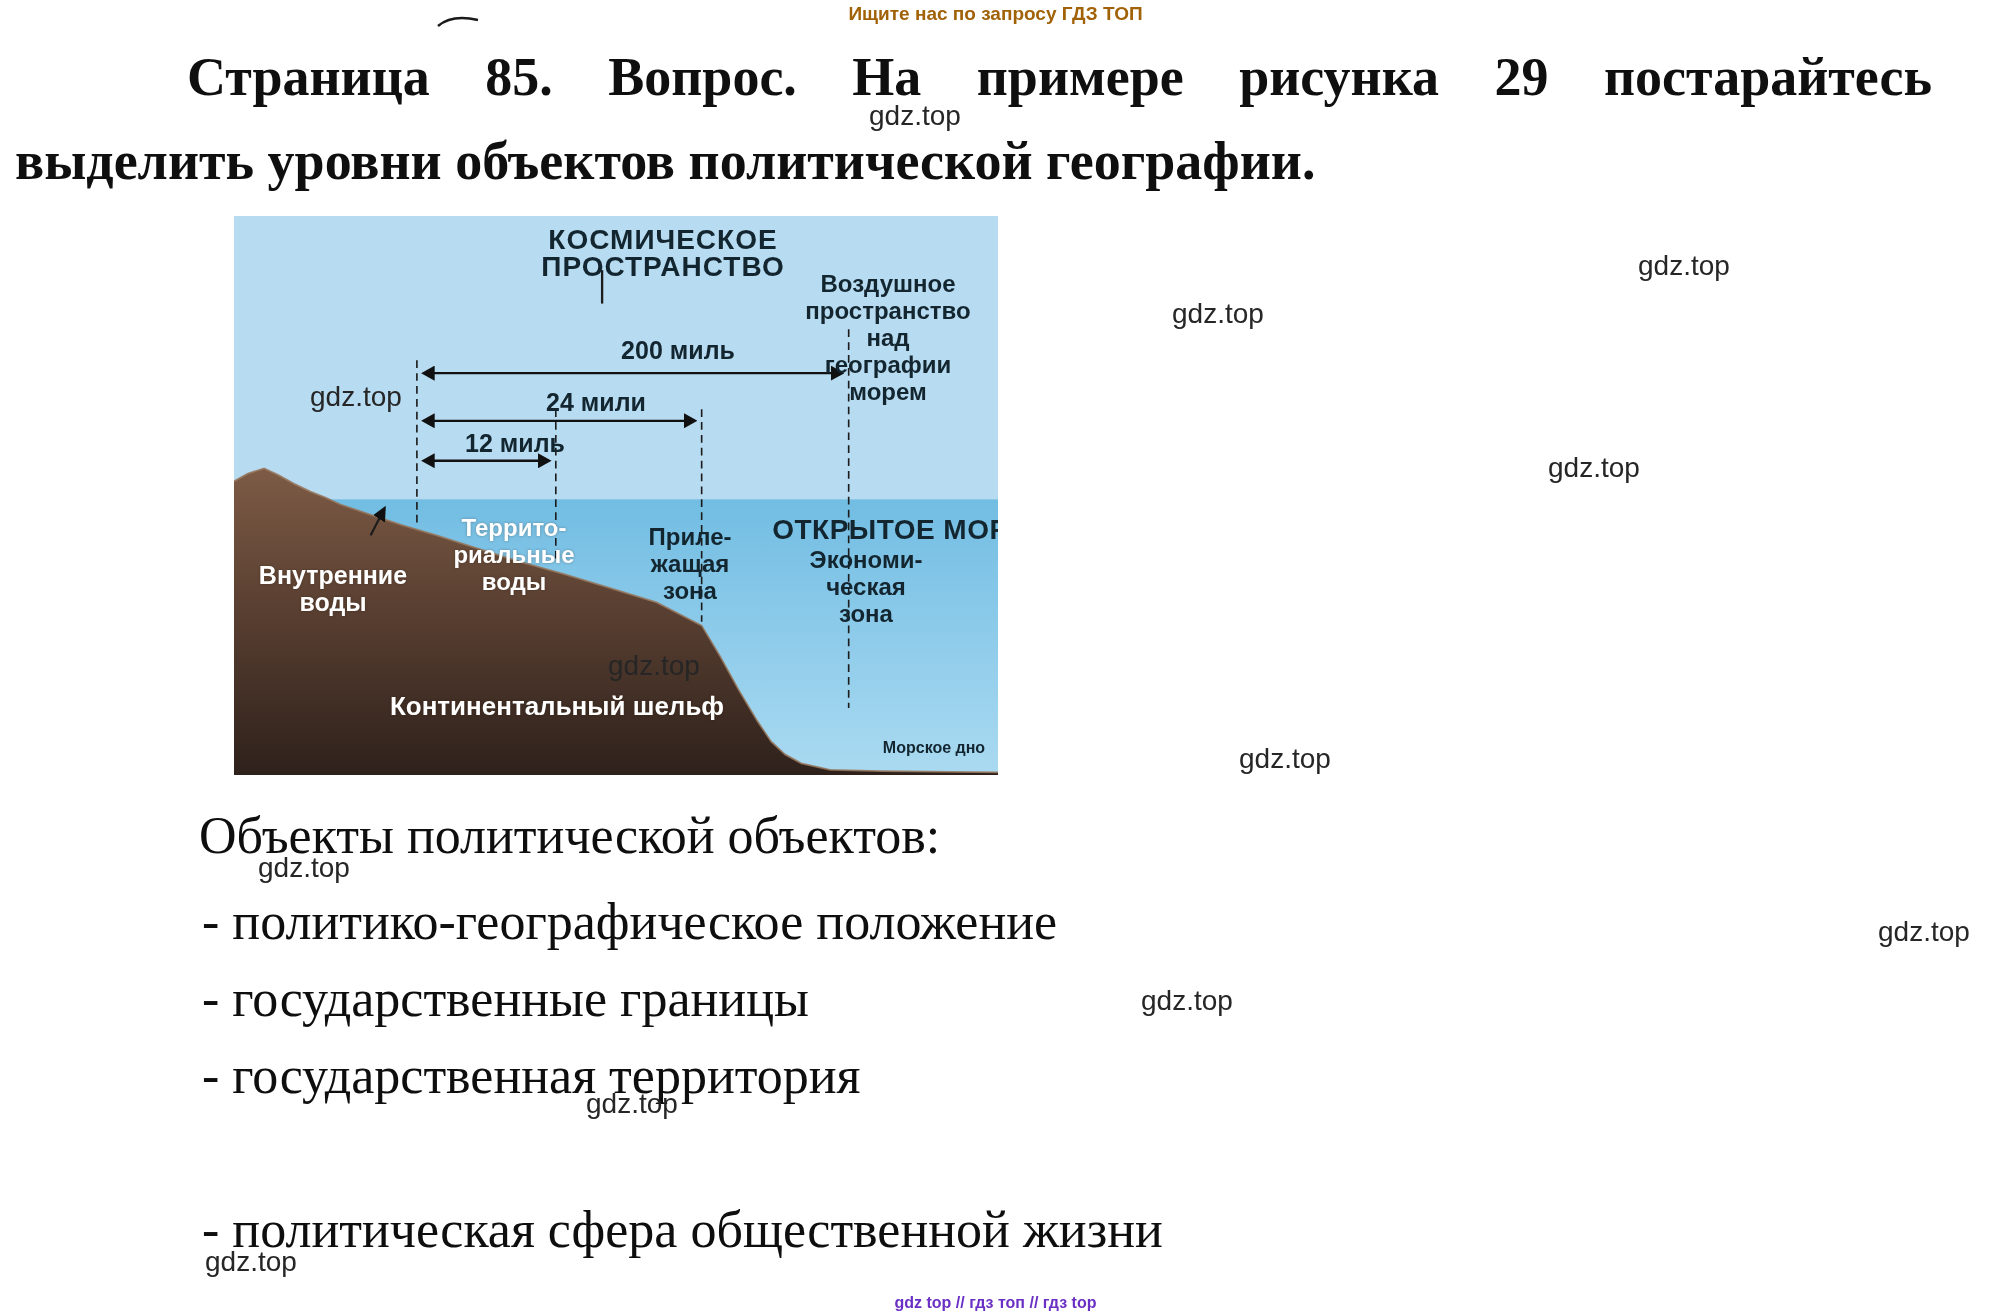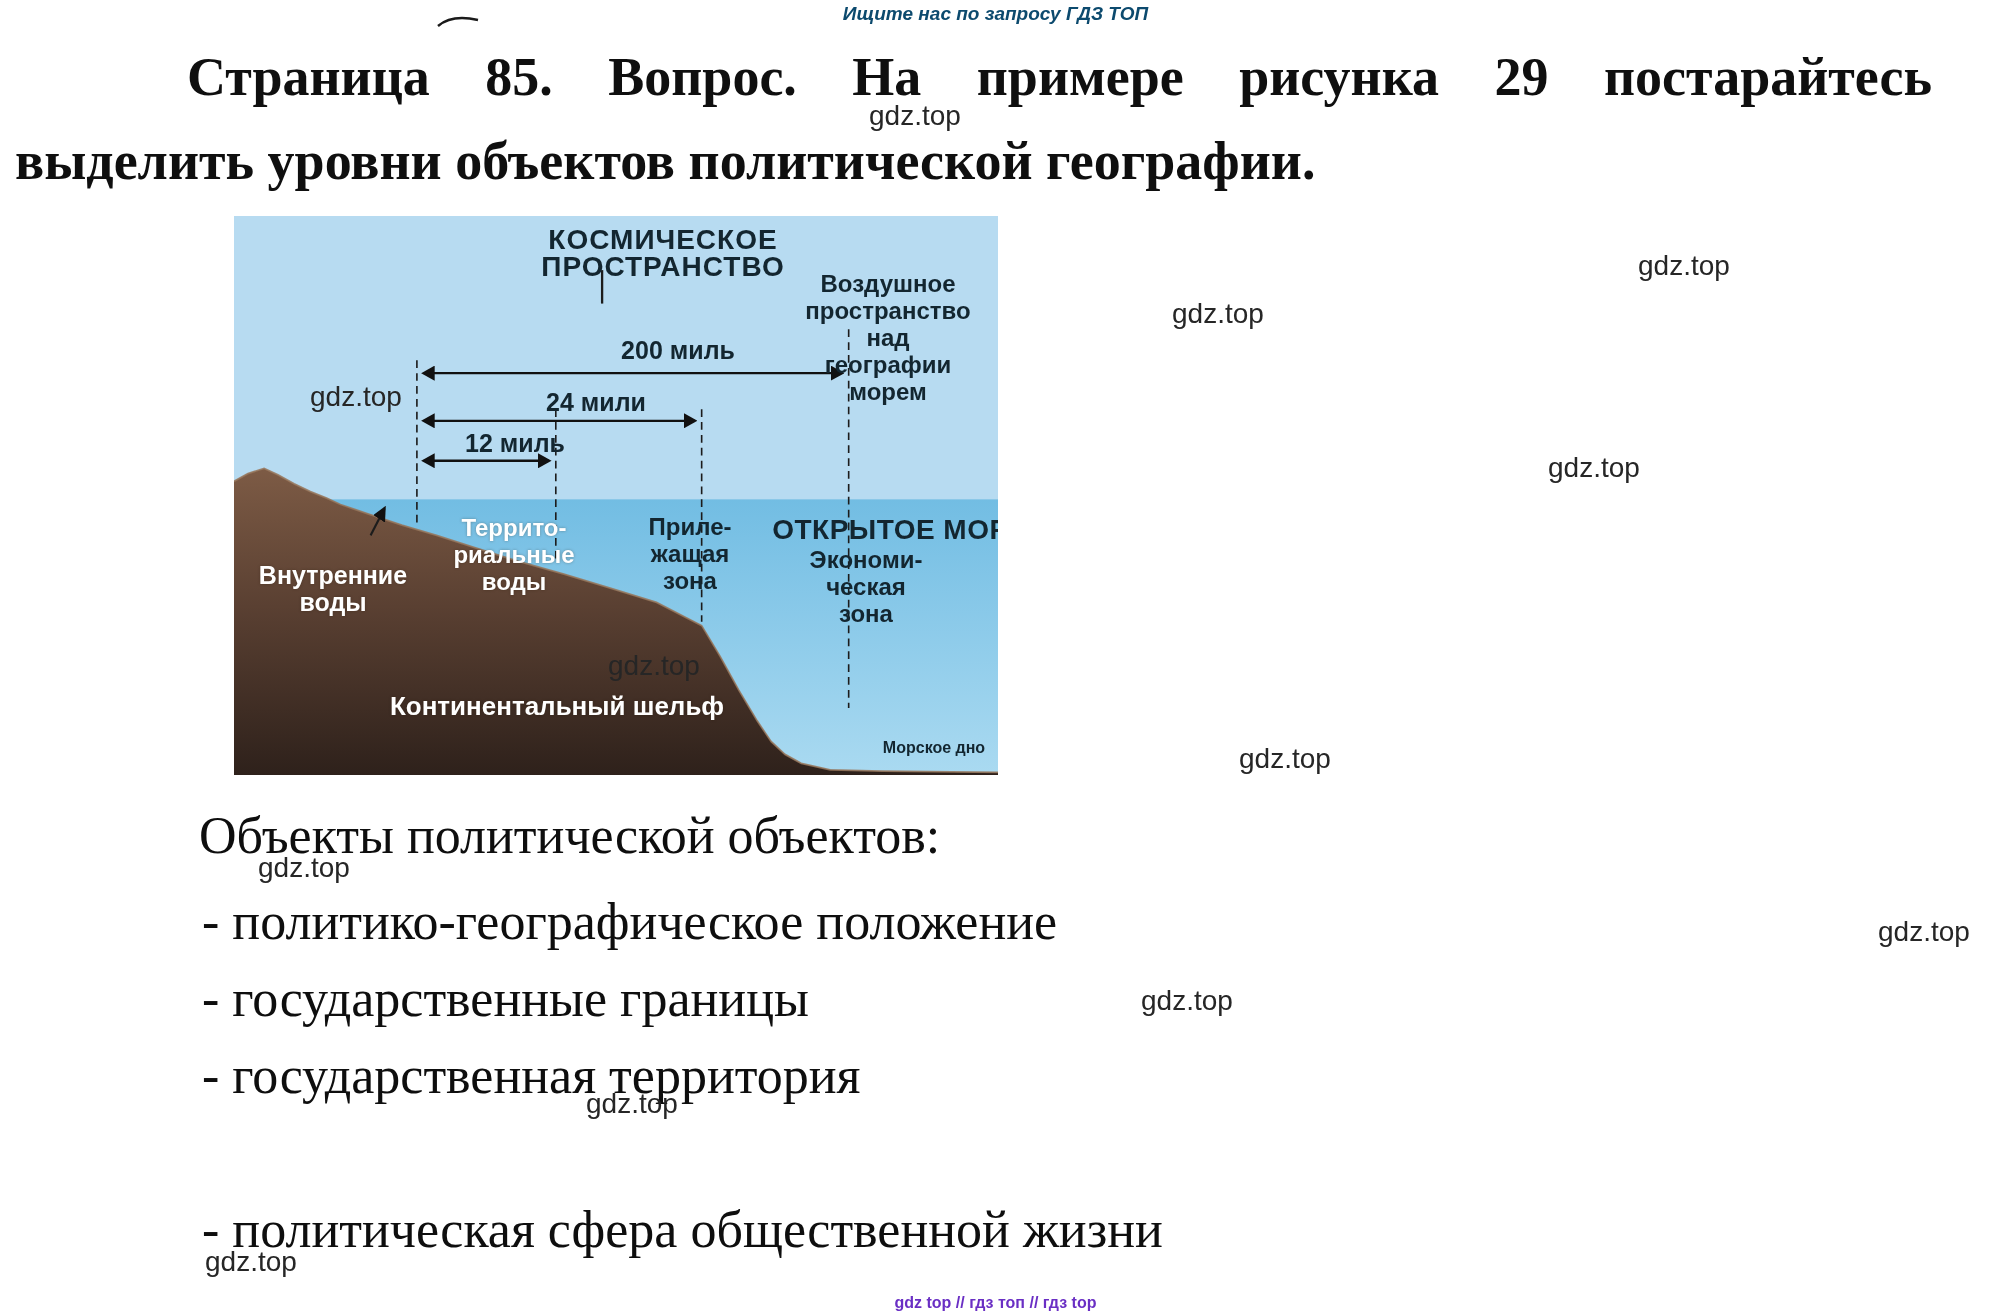--- a/index.html
+++ b/index.html
@@ -1,18 +1,18 @@
 <!DOCTYPE html>
 <html><head>
 <meta charset="utf-8">
 <style>
   html,body{margin:0;padding:0;background:#fff;}
   .page{position:relative;width:1991px;height:1316px;background:#ffffff;overflow:hidden;font-family:"Liberation Sans",sans-serif;}
 
-  .banner{position:absolute;top:3px;left:50%;transform:translateX(-50%);font-size:19px;font-weight:700;color:#0c4a6e;font-style:italic;}
+  .banner{position:absolute;top:3px;left:50%;transform:translateX(-50%);font-size:19px;font-weight:700;color:#a16207;}
 
   .title-l1{position:absolute;left:187px;top:46px;width:1745px;font-family:"Liberation Serif",serif;font-weight:700;font-size:54px;color:#0f0f0f;text-align:justify;text-align-last:justify;}
   .title-l2{position:absolute;left:15px;top:130px;font-family:"Liberation Serif",serif;font-weight:700;font-size:54px;color:#0f0f0f;}
 
   .artifact{position:absolute;left:436px;top:12px;}
 
   .diagram{position:absolute;left:234px;top:216px;width:764px;height:559px;overflow:hidden;}
   .diagram svg.bg{position:absolute;left:0;top:0;width:100%;height:100%;display:block;}
 
   .dl{position:absolute;font-family:"Liberation Sans",sans-serif;font-weight:700;color:#132630;white-space:pre-line;text-align:center;transform:translateX(-50%);font-size:24px;line-height:27px;}
@@ -84,21 +84,21 @@
 
     <div class="dl nowrap" style="left:444px;top:121px;font-size:25px;">200 миль</div>
     <div class="dl nowrap" style="left:362px;top:173px;font-size:25px;">24 мили</div>
     <div class="dl nowrap" style="left:281px;top:214px;font-size:25px;">12 миль</div>
 
     <div class="dl white" style="left:99px;top:346px;font-size:25px;font-weight:600;">Внутренние
 воды</div>
     <div class="dl white" style="left:280px;top:298px;">Террито-
 риальные
 воды</div>
-    <div class="dl" style="left:456px;top:297px;">Приле-
+    <div class="dl" style="left:456px;top:307px;">Приле-
 жащая
 зона</div>
     <div class="dl nowrap" style="left:666px;top:300px;font-size:28px;letter-spacing:0.5px;">ОТКРЫТОЕ МОРЕ</div>
     <div class="dl" style="left:632px;top:330px;">Экономи-
 ческая
 зона</div>
     <div class="dl white nowrap" style="left:323px;top:477px;font-size:26px;">Континентальный шельф</div>
     <div class="dl nowrap" style="left:700px;top:518px;font-size:16px;">Морское дно</div>
   </div>
 

